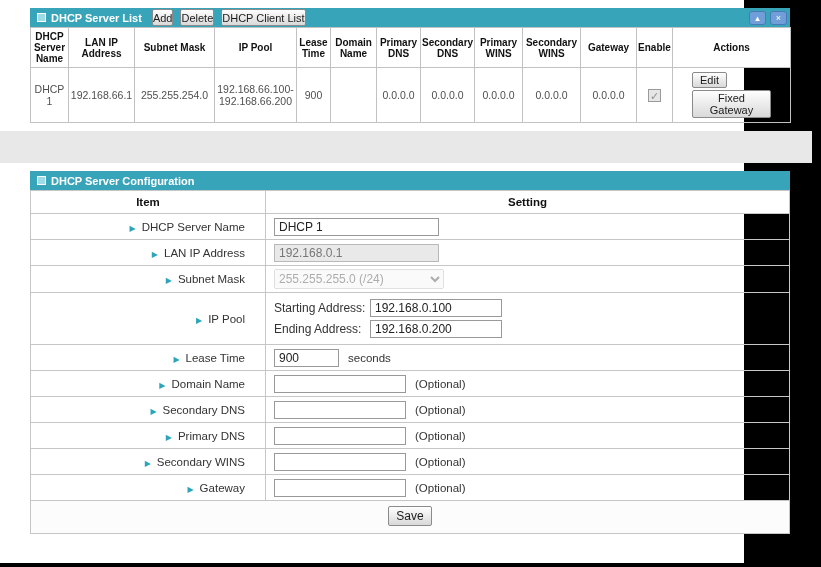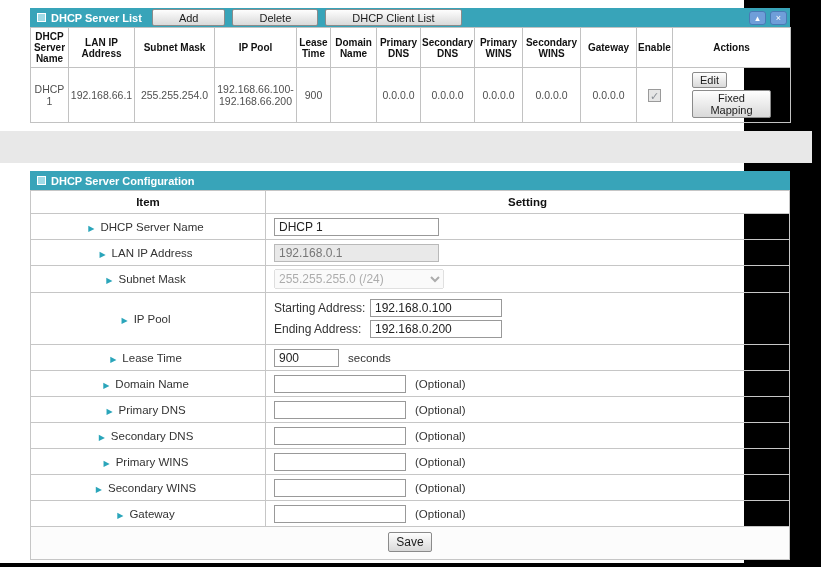--- a/index.html
+++ b/index.html
@@ -21,21 +21,21 @@
   .hdr-icon {
     width:9px; height:9px; border:1px solid #fff; background:#9fdbe6;
     display:inline-block; margin:0 5px 0 4px; flex:0 0 auto;
   }
   .hdr-title { color:#fff; font-weight:bold; font-size:11px; margin-right:10px; white-space:nowrap; }
 
   .btn {
     background:linear-gradient(#fefefe,#d9d9d9); border:1px solid #8b8b8b;
     border-radius:2px; color:#1b1b1b; cursor:pointer; font-family:inherit;
   }
-  .hdr-btn { font-size:11px; height:17px; padding:0 26px; margin-right:7px; }
+  .hdr-btn { font-size:11px; height:17px; padding:0 0; margin-right:7px; }
   .flex-spacer { flex:1; }
   .mini-btn {
     width:17px; height:14px; padding:0; margin-left:4px;
     background:#6f9ed9; border:1px solid #4a7ab5; border-radius:3px;
     color:#fff; font-size:9px; line-height:12px; cursor:pointer;
   }
 
   
   .list-table { width:100%; border-collapse:collapse; table-layout:fixed; }
   .list-table th {
@@ -57,21 +57,21 @@
 
   
   .gap { margin-top:8px; height:32px; width:812px; background:#e8e8e8; }
 
   .config-panel { margin-top:8px; }
 
   
   .config-table { width:100%; border-collapse:collapse; table-layout:fixed; }
   .config-table th, .config-table td { border:1px solid #c6c6c6;margin-top:32px; }
   .config-table th { font-size:11.5px; font-weight:bold; color:#111; text-align:center; padding:5px 2px; background:#fff; }
-  .item-cell { font-size:11.5px; color:#333; text-align:center; padding:5px 12px 5px 8px; }
+  .item-cell { font-size:11.5px; color:#333; text-align:right; padding:5px 20px 5px 8px; }
   .arrow { color:#2aa5ba; font-size:8px; margin-right:6px; }
   .setting-cell { text-align:left; padding:3px 8px; vertical-align:middle; }
 
   .txt {
     height:18px; border:1px solid #999; font-size:12px; padding:0 4px;
     font-family:inherit; color:#222; background:#fff;
   }
   .txt:disabled { background:#e9e9e9; color:#777; border-color:#b9b9b9; }
   .w165 { width:165px; } .w130 { width:132px; } .w65 { width:65px; }
   .sel {
@@ -157,21 +157,21 @@
           <td>0.0.0.0</td>
           <td>0.0.0.0</td>
           <td>0.0.0.0</td>
           <td>0.0.0.0</td>
           <td>0.0.0.0</td>
           <td>
             <span class="cbx-disabled">✓</span>
           </td>
           <td class="actions-cell">
             <button class="btn">Edit</button>
-            <button class="btn">Fixed Mapping</button>
+            <button class="btn">Fixed Gateway</button>
           </td>
         </tr>
       </tbody>
     </table>
   </div>
 
   <div class="gap"></div>
 
   <div class="panel config-panel">
     <div class="panel-header">
@@ -249,44 +249,36 @@
           <td class="item-cell">
             <span class="arrow">▶</span><span>Domain Name</span>
           </td>
           <td class="setting-cell">
             <input type="text" class="txt w130" value="" style=""><span class="suffix">(Optional)</span>
           </td>
         </tr>
 
         <tr>
           <td class="item-cell">
+            <span class="arrow">▶</span><span>Secondary DNS</span>
+          </td>
+          <td class="setting-cell">
+            <input type="text" class="txt w130" value="" style=""><span class="suffix">(Optional)</span>
+          </td>
+        </tr>
+
+        <tr>
+          <td class="item-cell">
             <span class="arrow">▶</span><span>Primary DNS</span>
           </td>
           <td class="setting-cell">
             <input type="text" class="txt w130" value="" style=""><span class="suffix">(Optional)</span>
           </td>
         </tr>
 
-        <tr>
-          <td class="item-cell">
-            <span class="arrow">▶</span><span>Secondary DNS</span>
-          </td>
-          <td class="setting-cell">
-            <input type="text" class="txt w130" value="" style=""><span class="suffix">(Optional)</span>
-          </td>
-        </tr>
-
-        <tr>
-          <td class="item-cell">
-            <span class="arrow">▶</span><span>Primary WINS</span>
-          </td>
-          <td class="setting-cell">
-            <input type="text" class="txt w130" value="" style=""><span class="suffix">(Optional)</span>
-          </td>
-        </tr>
 
         <tr>
           <td class="item-cell">
             <span class="arrow">▶</span><span>Secondary WINS</span>
           </td>
           <td class="setting-cell">
             <input type="text" class="txt w130" value="" style=""><span class="suffix">(Optional)</span>
           </td>
         </tr>
 

